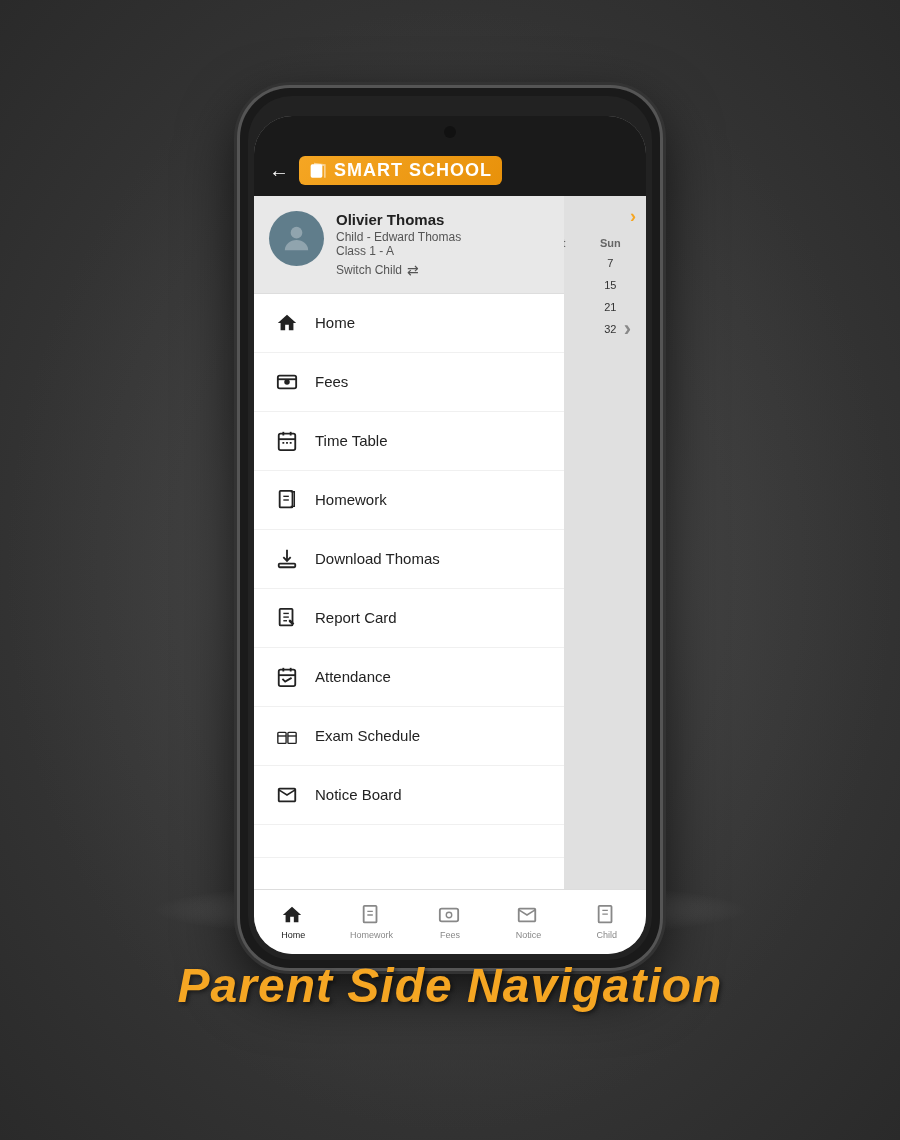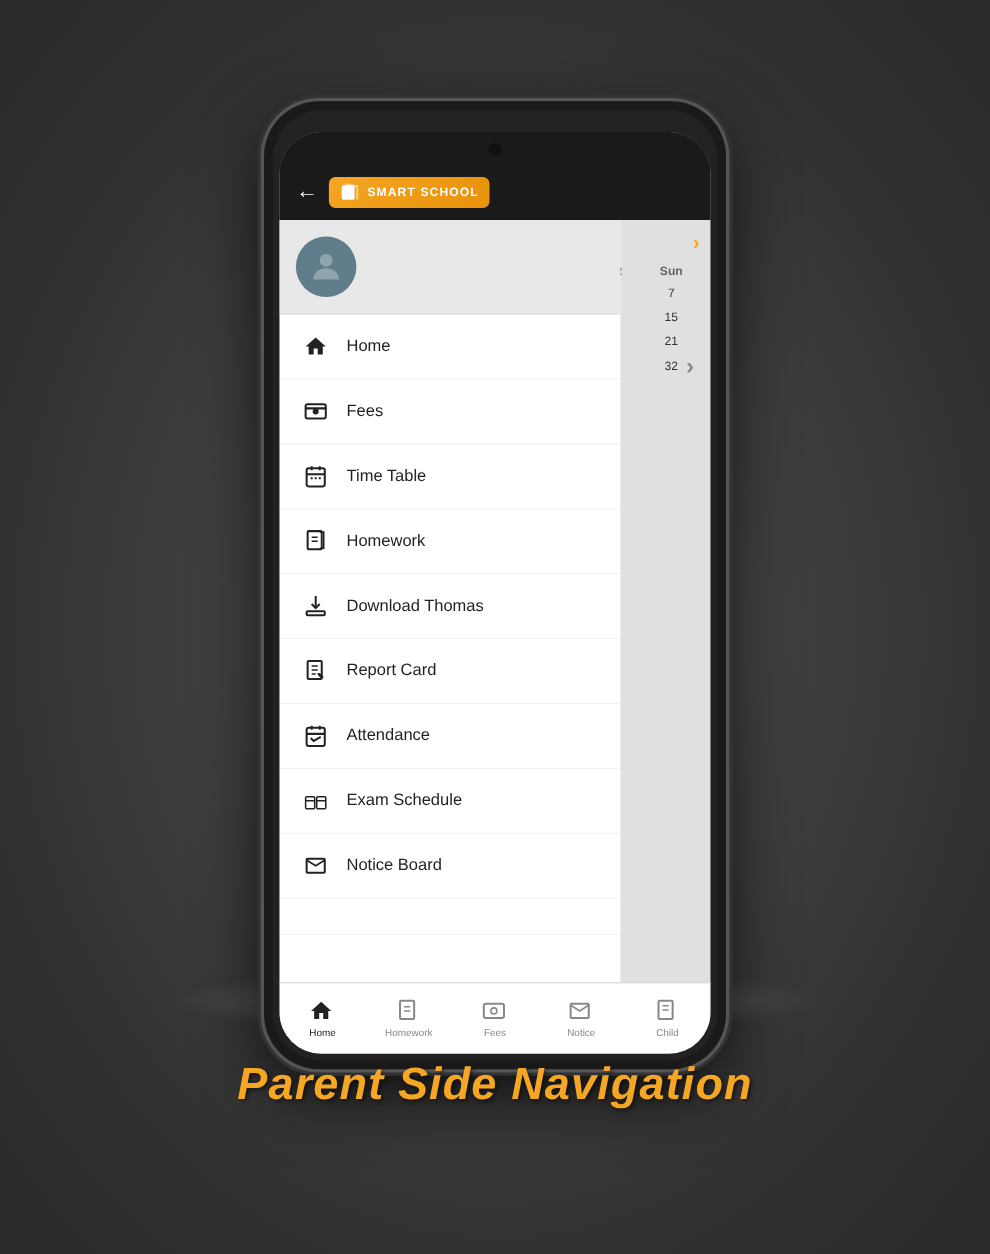--- a/index.html
+++ b/index.html
@@ -114,21 +114,21 @@
       gap: 5px;
     }
 
     .logo-icon {
       width: 20px;
       height: 20px;
     }
 
     .logo-text {
       color: white;
-      font-size: 11px;
+      font-size: 18px;
       font-weight: bold;
       letter-spacing: 1px;
     }
 
     
     .calendar-bg {
       position: absolute;
       top: 0; left: 0; right: 0; bottom: 0;
       background: #e0e0e0;
       padding: 10px;
@@ -324,21 +324,21 @@
 
     
     .page-title-container {
       position: absolute;
       bottom: 40px;
       width: 100%;
       text-align: center;
     }
 
     .page-title {
-      font-size: 41px;
+      font-size: 48px;
       font-weight: 900;
       color: #f5a623;
       font-style: italic;
       letter-spacing: 1px;
       text-shadow: 2px 2px 4px rgba(0,0,0,0.5);
     }
 
     .screen-content {
       display: flex;
       flex-direction: column;
@@ -429,20 +429,29 @@
 
           <div class="drawer">
 
             <div class="user-section">
               <div class="avatar">
                 <svg viewBox="0 0 24 24" width="35" height="35" fill="#90a4ae">
                   <circle cx="12" cy="8" r="4"></circle>
                   <path d="M4 20c0-4 3.6-7 8-7s8 3 8 7"></path>
                 </svg>
               </div>
+              <div class="user-info">
+                <div class="user-name">Olivier Thomas</div>
+                <div class="user-child">Child - Edward Thomas</div>
+                <div class="user-class">Class 1 - A</div>
+                <div class="switch-child">
+                  <span class="switch-child-text">Switch Child</span>
+                  <span class="switch-icon">⇄</span>
+                </div>
+              </div>
             </div>
 
             <div class="nav-list">
 
               <div class="nav-item">
                 <div class="nav-icon">
                   <svg viewBox="0 0 24 24">
                       <path d="M10 20v-6h4v6h5v-8h3L12 3 2 12h3v8z"></path>
                     </svg>
                 </div>

